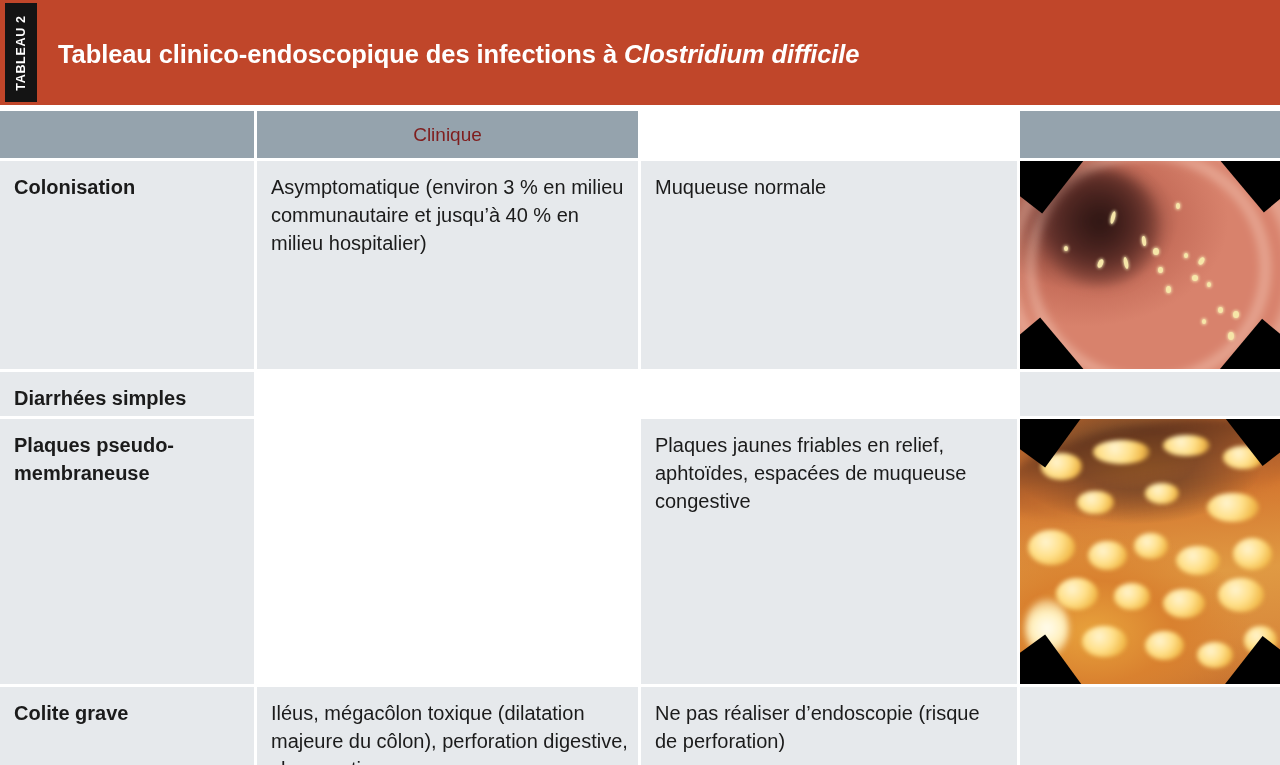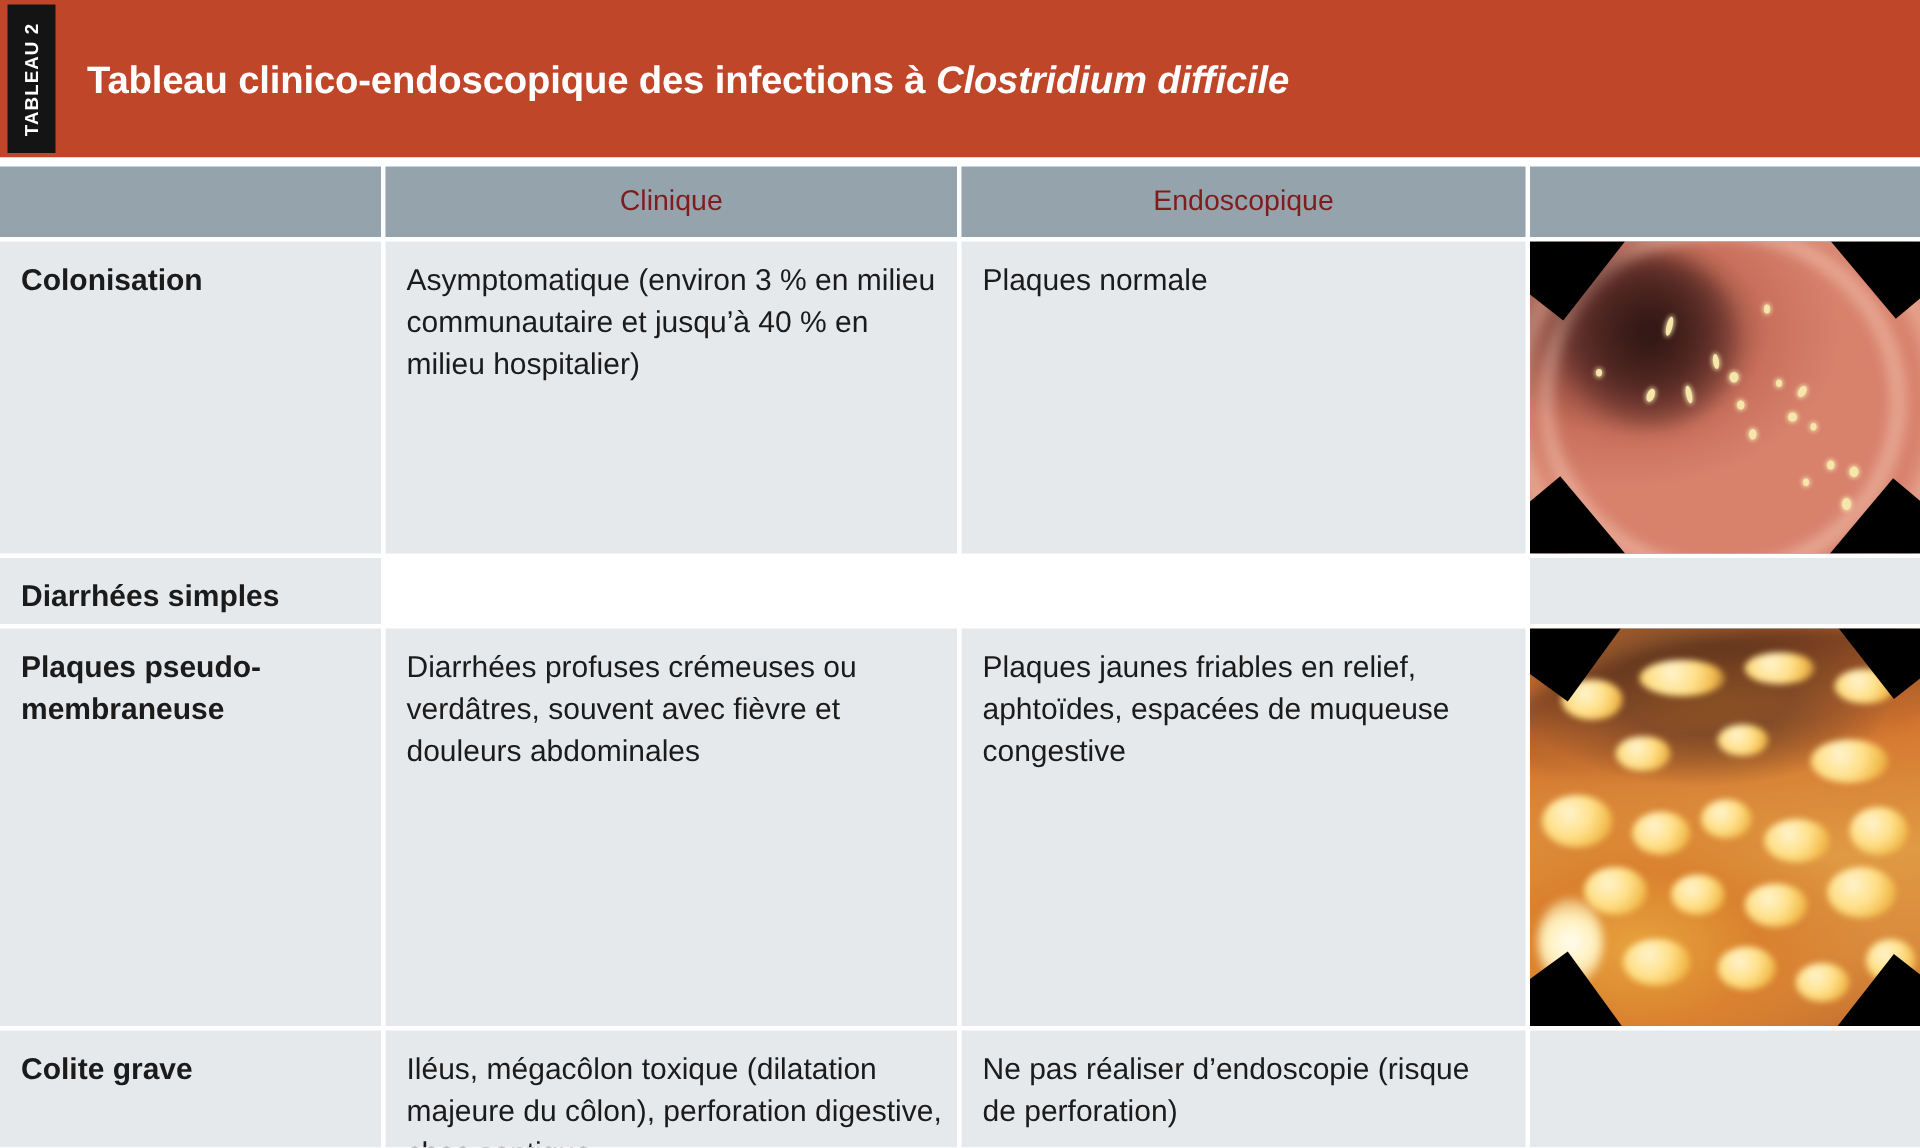--- a/index.html
+++ b/index.html
@@ -216,35 +216,32 @@
   </div>
 
   <div class="grid">
 
     <div class="cell head" style="left:0px;  top:6px; width:254px; height:47px;">
       <div class="txt"></div>
     </div>
     <div class="cell head" style="left:257px; top:6px; width:381px; height:47px;">
       <div class="txt">Clinique</div>
     </div>
-    <div class="cell head" style="left:641px; top:6px; width:376px; height:47px;">
-      <div class="txt">Endoscopique</div>
-    </div>
     <div class="cell head" style="left:1020px; top:6px; width:260px; height:47px;">
       <div class="txt"></div>
     </div>
 
     <div class="cell" style="left:0px;  top:56px; width:254px; height:208px;">
       <div class="txt label">Colonisation</div>
     </div>
     <div class="cell" style="left:257px; top:56px; width:381px; height:208px;">
       <div class="txt">Asymptomatique (environ 3 % en milieu communautaire et jusqu’à 40 % en milieu hospitalier)</div>
     </div>
     <div class="cell" style="left:641px; top:56px; width:376px; height:208px;">
-      <div class="txt">Plaques normale</div>
+      <div class="txt">Muqueuse normale</div>
     </div>
     <div class="cell" style="left:1020px; top:56px; width:260px; height:208px;">
       <div class="photo photo-a" style="left:0px; top:0px; width:260px; height:208px;">
         <div class="base"></div>
         <div class="ring r1"></div>
         <div class="ring r2"></div>
         <div class="ring r3"></div>
         <div class="ring r4"></div>
         <div class="lumen"></div>
         <div class="speck" style="left:35%; top:24%; width:4px;  height:13px; transform:rotate(14deg);"></div>
@@ -274,23 +271,20 @@
     </div>
 
     <div class="cell" style="left:0px;  top:267px; width:254px; height:44px;">
       <div class="txt label">Diarrhées simples</div>
     </div>
     <div class="cell" style="left:1020px; top:267px; width:260px; height:44px;"></div>
 
     <div class="cell" style="left:0px;  top:314px; width:254px; height:265px;">
       <div class="txt label">Plaques pseudo-membraneuse</div>
     </div>
-    <div class="cell" style="left:257px; top:314px; width:381px; height:265px;">
-      <div class="txt">Diarrhées profuses crémeuses ou verdâtres, souvent avec fièvre et douleurs abdominales</div>
-    </div>
     <div class="cell" style="left:641px; top:314px; width:376px; height:265px;">
       <div class="txt">Plaques jaunes friables en relief, aphtoïdes, espacées de muqueuse congestive</div>
     </div>
     <div class="cell" style="left:1020px; top:314px; width:260px; height:265px;">
       <div class="photo photo-b" style="left:0px; top:0px; width:260px; height:265px;">
         <div class="base"></div>
         <div class="fold"></div>
         <div class="plaque" style="left:8%;  top:13%; width:16%; height:10%;"></div>
         <div class="plaque" style="left:28%; top:8%;  width:22%; height:9%;"></div>
         <div class="plaque" style="left:55%; top:6%;  width:18%; height:8%;"></div>

